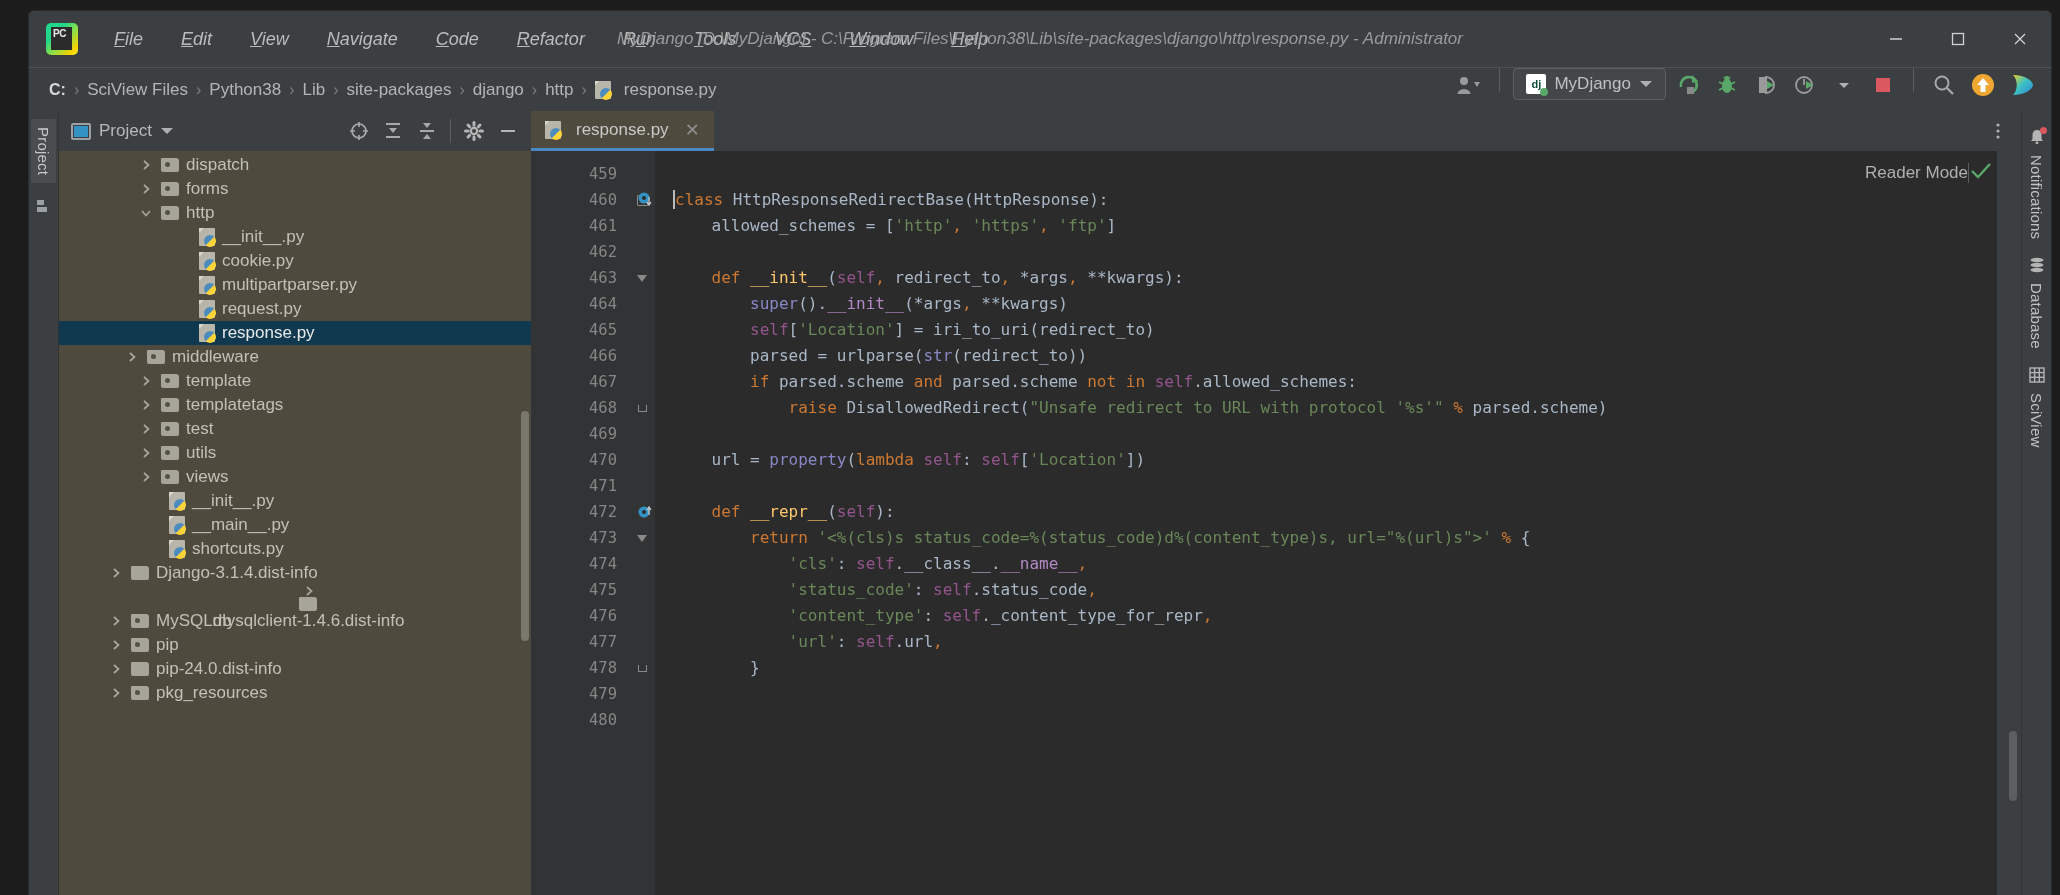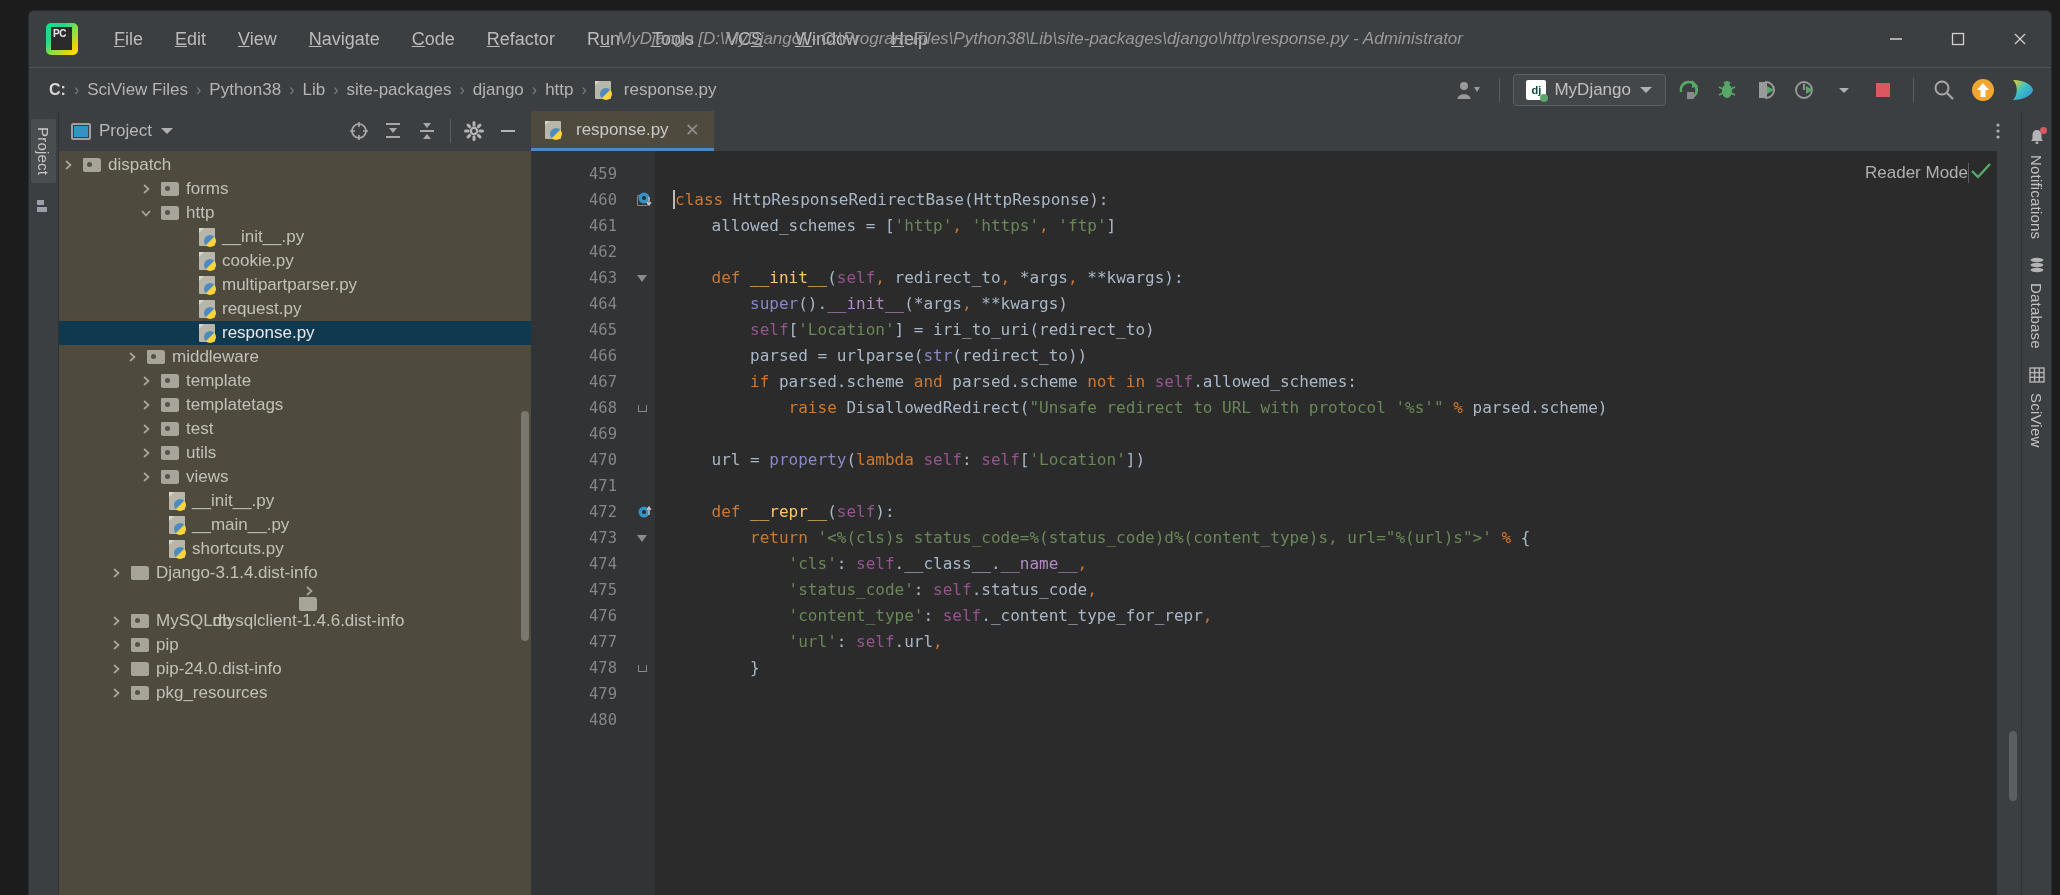--- a/index.html
+++ b/index.html
@@ -46,21 +46,21 @@
     width: 21px; height: 23px;
     background: #2b2b2b;
   }
   .pc-logo::after {
     content: "PC";
     position: absolute; left: 7px; top: 5px;
     font-size: 10px; color: #e8e8e8; font-weight: bold;
     letter-spacing: -0.5px;
     font-family: "Liberation Sans", sans-serif;
   }
-  .menubar { display: flex; align-items: center; gap: 4px; }
+  .menubar { display: flex; align-items: center; gap: 10px; font-style: italic; }
   .menu-item {
     font-size: 18px; color: #bbbbbb;
     padding: 4px 14px;
     cursor: default;
     white-space: nowrap;
   }
   .menu-item .mn { text-decoration: underline; }
   .win-title {
     position: absolute;
     left: 0; right: 0;
@@ -94,21 +94,21 @@
     font-size: 17px; color: #b4b4b4;
     padding: 2px 6px; white-space: nowrap;
   }
   .crumb.root { color: #d7d7d7; font-weight: bold; font-size: 16px; }
   .crumb-sep {
     color: #7b7f82; font-size: 16px; margin: 0 2px;
   }
   .crumb-file { display: flex; align-items: center; gap: 6px; }
   .nav-right {
     position: absolute; right: 12px; top: 0; height: 44px;
-    display: flex; align-items: center; gap: 5px;
+    display: flex; align-items: flex-start; gap: 5px;
   }
   .tb-ico {
     width: 34px; height: 34px;
     display: flex; align-items: center; justify-content: center;
     border-radius: 4px;
   }
   .tb-sep {
     width: 1px; height: 24px; background: #5a5e61; margin: 0 8px;
   }
   .runcfg {
@@ -616,21 +616,21 @@
               </svg>
             </div>
             <div class="pp-tool">
               <svg width="20" height="20" viewBox="0 0 20 20">
                   <line x1="3" y1="10" x2="17" y2="10" stroke="#b4b4b4" stroke-width="2"></line>
                 </svg>
             </div>
           </div>
         </div>
         <div class="tree" id="tree-body">
-          <div class="trow" style="">
+          <div class="trow" style="padding-left: 78px;">
               <span class="tarrow">
                 <svg width="12" height="12" viewBox="0 0 12 12">
                   <path d="M4 2 L8.5 6 L4 10" fill="none" stroke="#a8a59b" stroke-width="1.7"></path>
                 </svg>
               </span>
               <span class="folder-ico open" style="margin-left: 6px;"></span>
               <span>dispatch</span>
             </div>
             <div class="trow" style="padding-left: 78px;">
               <span class="tarrow">

